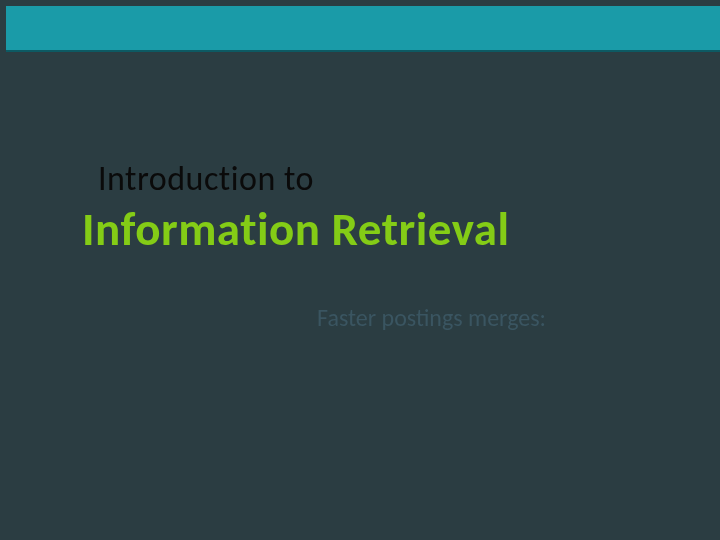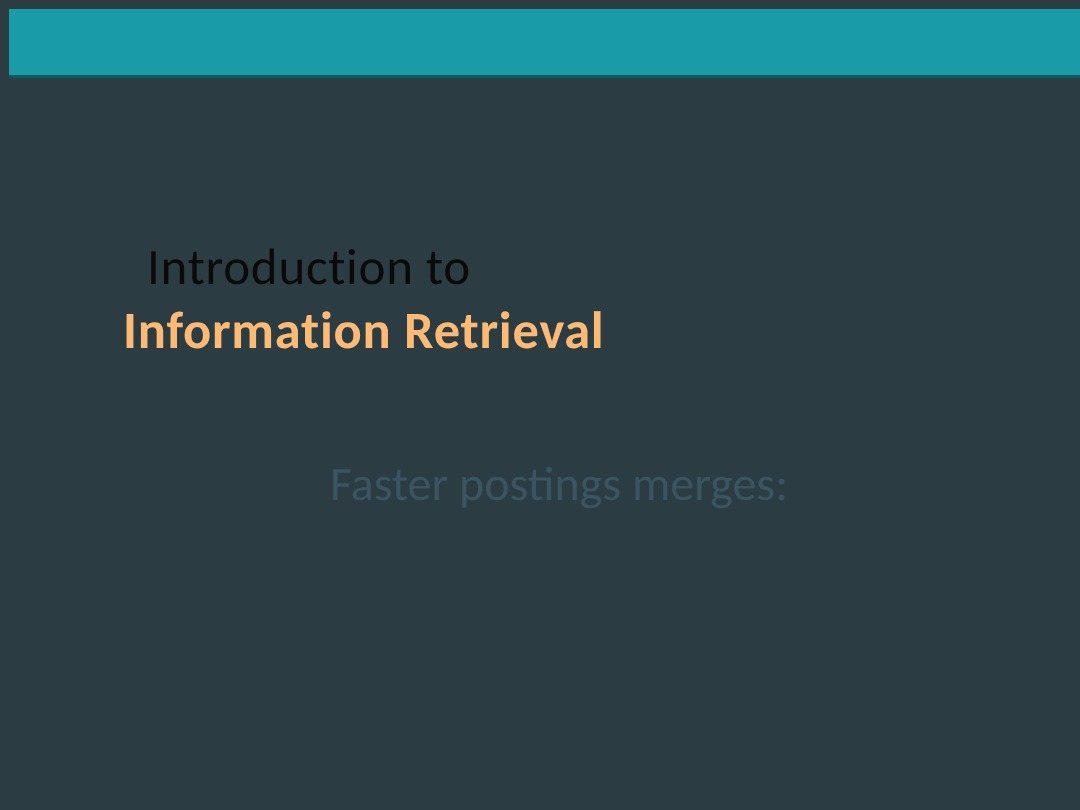--- a/index.html
+++ b/index.html
@@ -32,34 +32,34 @@
       left: 90px;
       font-size: 34px;
       font-weight: 400;
       color: #0a0a0a;
       letter-spacing: 0.5px;
     }
     .title {
       position: absolute;
       top: 144px;
       left: 74px;
-      font-size: 35px;
+      font-size: 47px;
       font-weight: 700;
-      color: #fdba74;
+      color: #84cc16;
       letter-spacing: 0.5px;
     }
     .subtitle {
       position: absolute;
       top: 248px;
       left: 210px;
-      font-size: 32px;
+      font-size: 24px;
       font-weight: 400;
       color: #3a5561;
       line-height: 1.2;
-      text-align: left;
+      text-align: right;
       width: 330px;
     }
   </style>
 </head>
 <body>
 
 <div class="top-bar"></div>
 
 <div class="content">
   <div class="overline">Introduction to</div>

